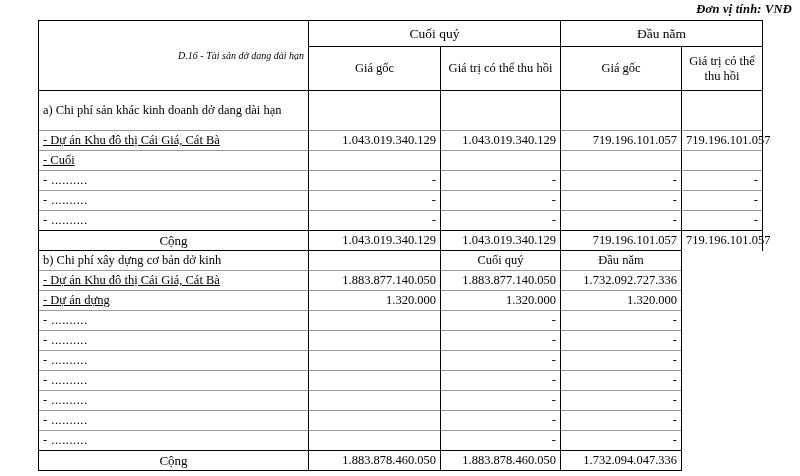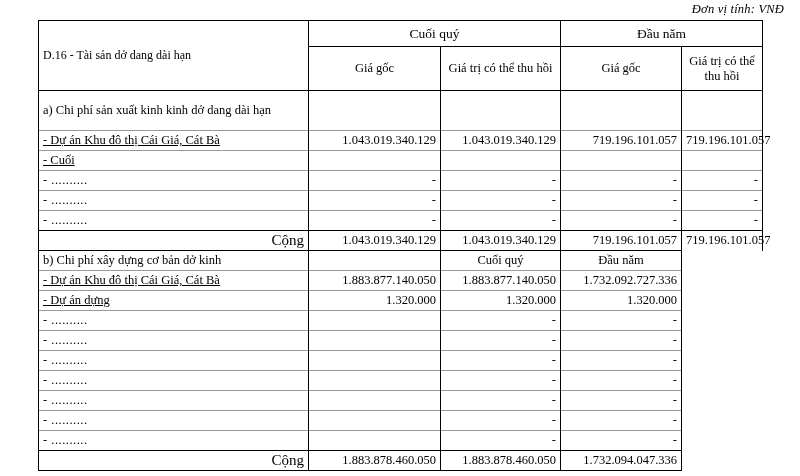--- a/index.html
+++ b/index.html
@@ -12,24 +12,24 @@
     height: 476px;
     font-family: "Liberation Serif", "DejaVu Serif", serif;
     color: #000000;
     position: relative;
     overflow: hidden;
   }
 
   .unit-line {
     position: absolute;
     top: 2px;
-    right: 16px;
+    right: 8px;
     font-size: 12.5px;
     font-style: italic;
-    font-weight: normal;
+    font-weight: bold;
     letter-spacing: 0.2px;
   }
 
   .table-wrap {
     position: absolute;
     top: 20px;
     left: 38px;
     width: 724px;
   }
 
@@ -66,35 +66,37 @@
   }
   .hdr-sub {
     text-align: center;
     font-size: 12.5px;
     line-height: 1.15;
     height: 44px;
   }
 
   .rowhead-cell {
     font-weight: bold;
-    font-size: 12px;
+    font-style: italic;
+    font-size: 10px;
     padding-left: 6px;
+    text-align: right;
   }
 
   .lbl        { padding-left: 4px; }
   .lbl-indent { padding-left: 18px; text-decoration: underline; }
   .lbl-dots   { padding-left: 22px; letter-spacing: 0.5px; }
 
   .num { text-align: right; padding-right: 5px; font-size: 12.5px; }
   .dash { text-align: right; padding-right: 6px; font-size: 12.5px; }
 
   .total-lbl {
-    text-align: right;
-    font-weight: bold;
-    font-size: 15px;
+    text-align: center;
+    font-weight: bold;
+    font-size: 13px;
   }
   .total-num {
     text-align: right;
     font-weight: bold;
     padding-right: 5px;
     font-size: 12.5px;
   }
 
   .r-h   { height: 20px; }
   .nob   { border: none; }
@@ -122,21 +124,21 @@
       </tr>
 
       <tr>
         <td class="bT bR hdr-sub">Giá gốc</td>
         <td class="bT bR hdr-sub">Giá trị có thể thu hồi</td>
         <td class="bT bR hdr-sub">Giá gốc</td>
         <td class="bT bR hdr-sub">Giá trị có thể thu hồi</td>
       </tr>
 
       <tr>
-        <td class="bL bT bR lbl" style="height:40px;line-height:1.25;">a) Chi phí sản xuất kinh kinh dở dang dài hạn</td>
+        <td class="bL bT bR lbl" style="height:40px;line-height:1.25;">a) Chi phí sản khác kinh doanh dở dang dài hạn</td>
         <td class="bT bR"></td>
         <td class="bT bR"></td>
         <td class="bT bR"></td>
         <td class="bT bR"></td>
       </tr>
 
       <tr class="r-h">
         <td class="bL rT bR lbl-indent">- Dự án Khu đô thị Cái Giá, Cát Bà</td>
         <td class="rT bR num">1.043.019.340.129</td>
         <td class="rT bR num">1.043.019.340.129</td>

